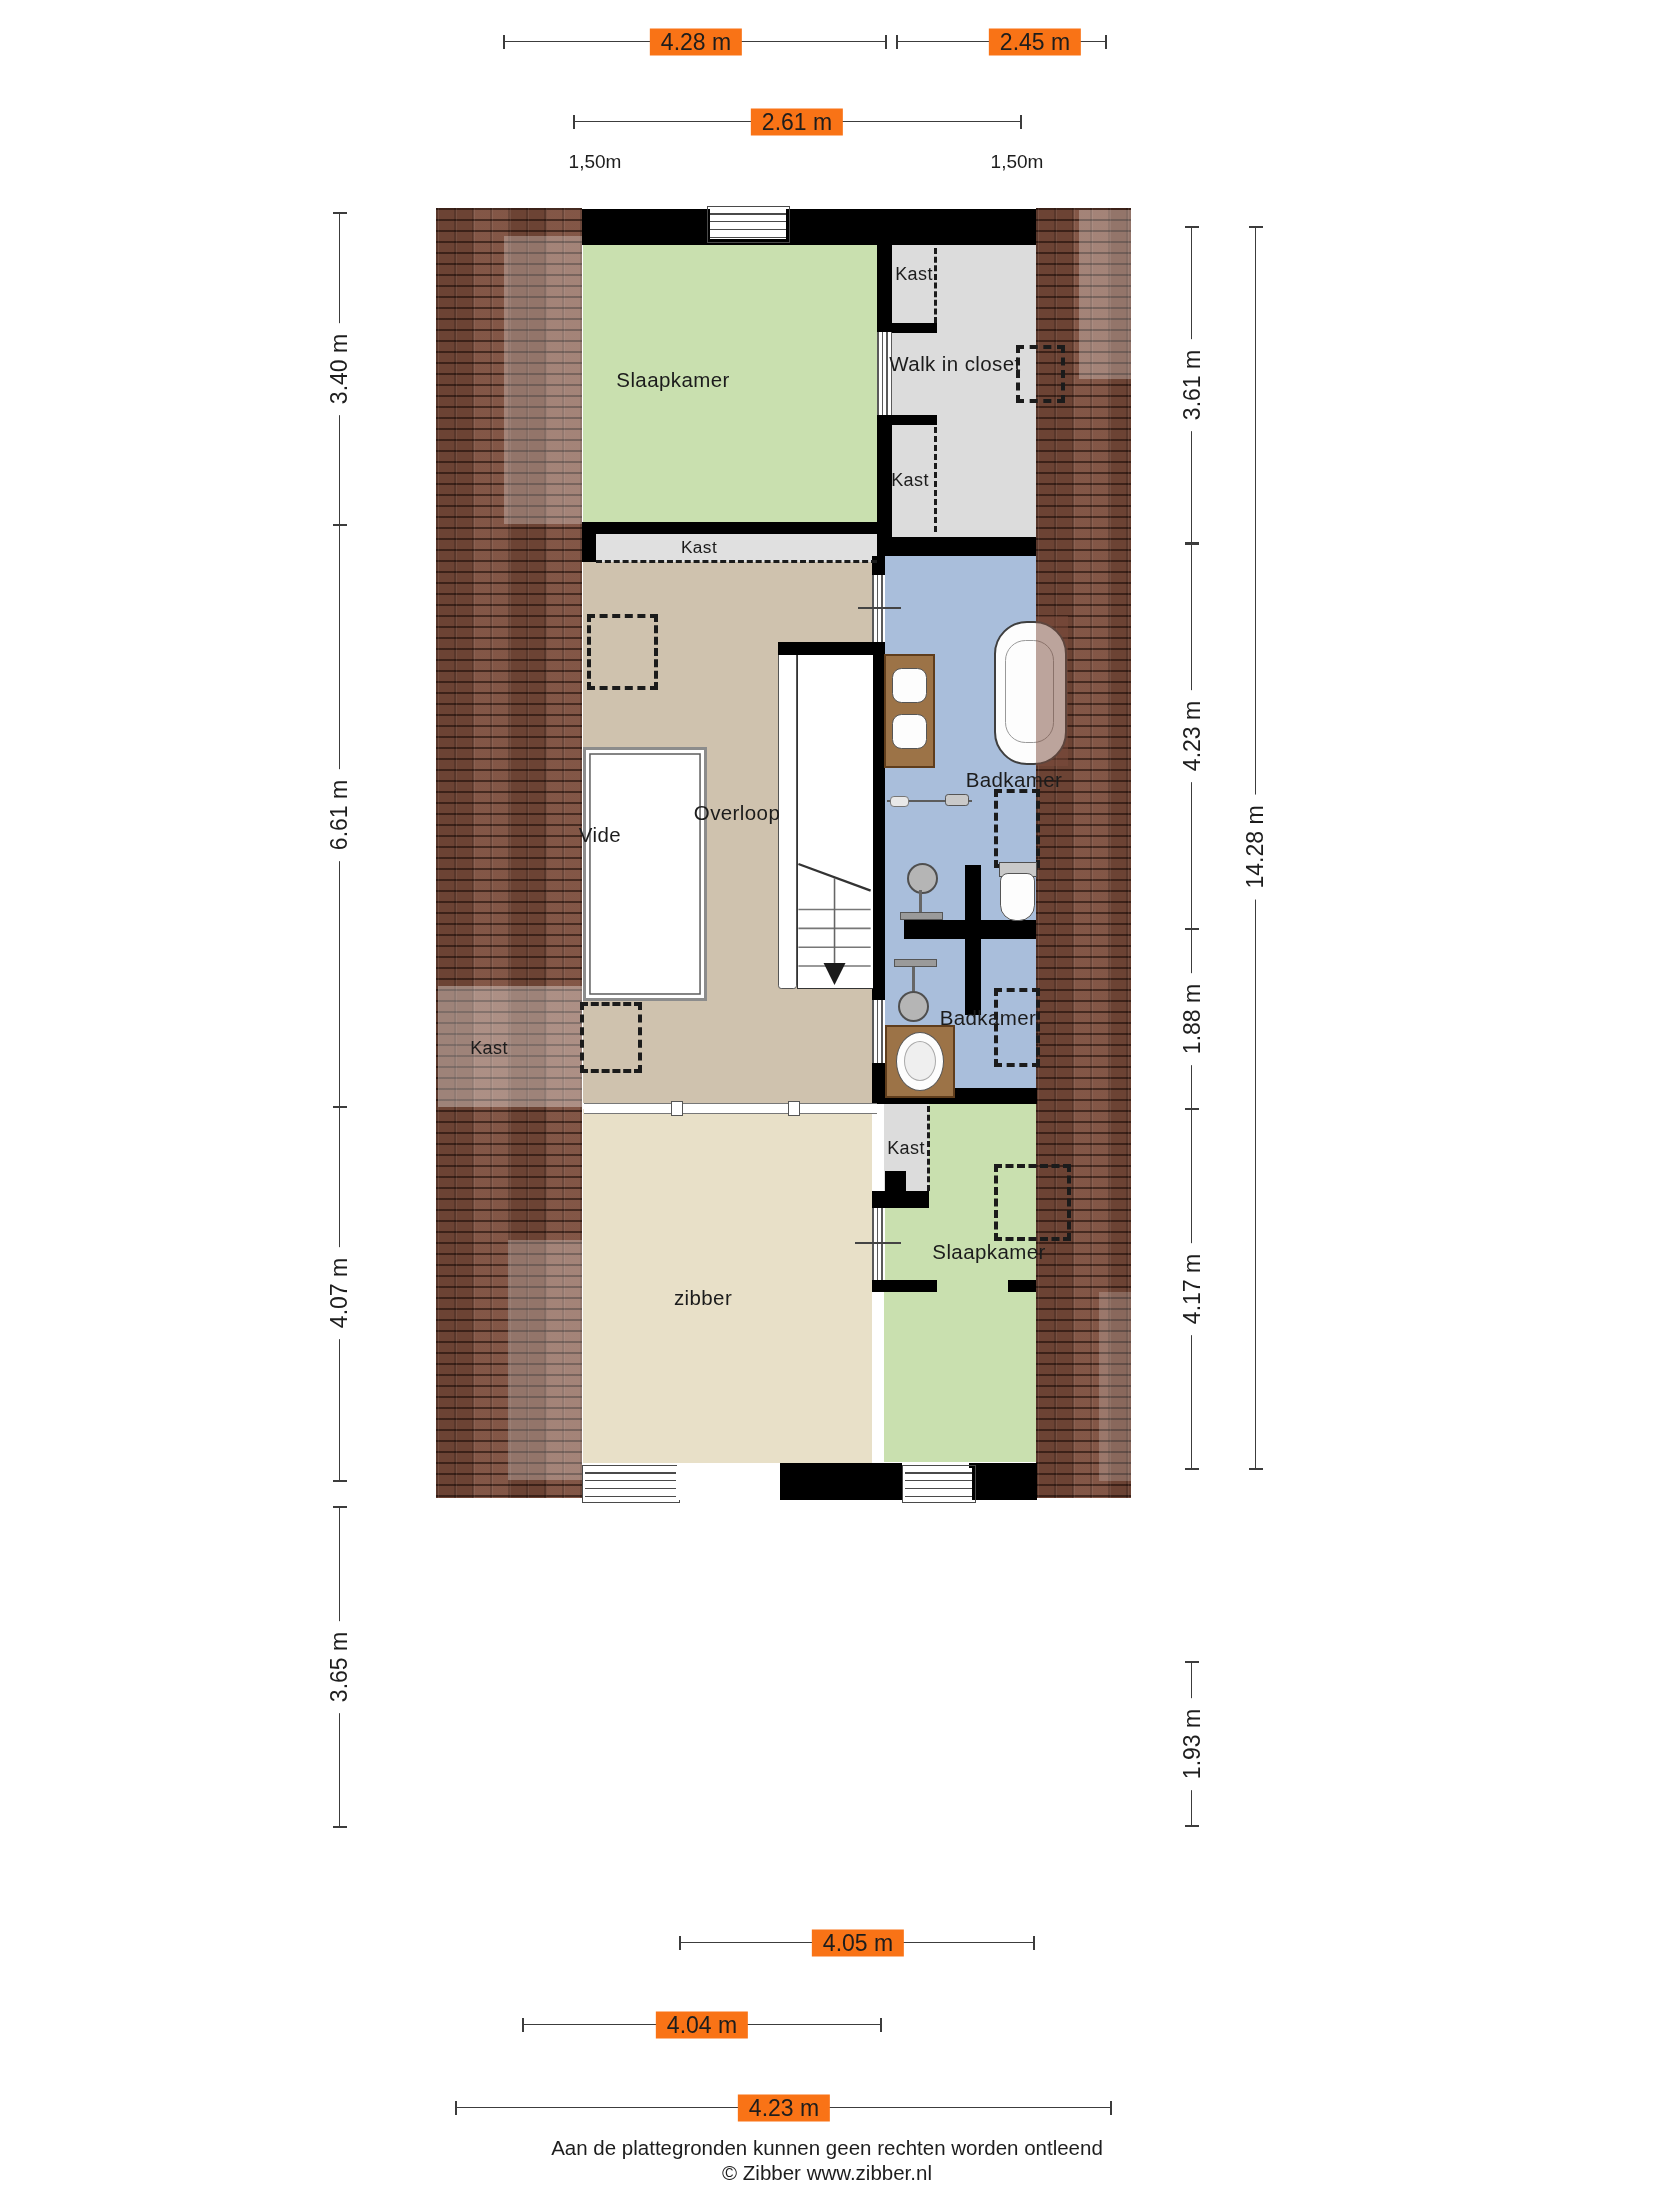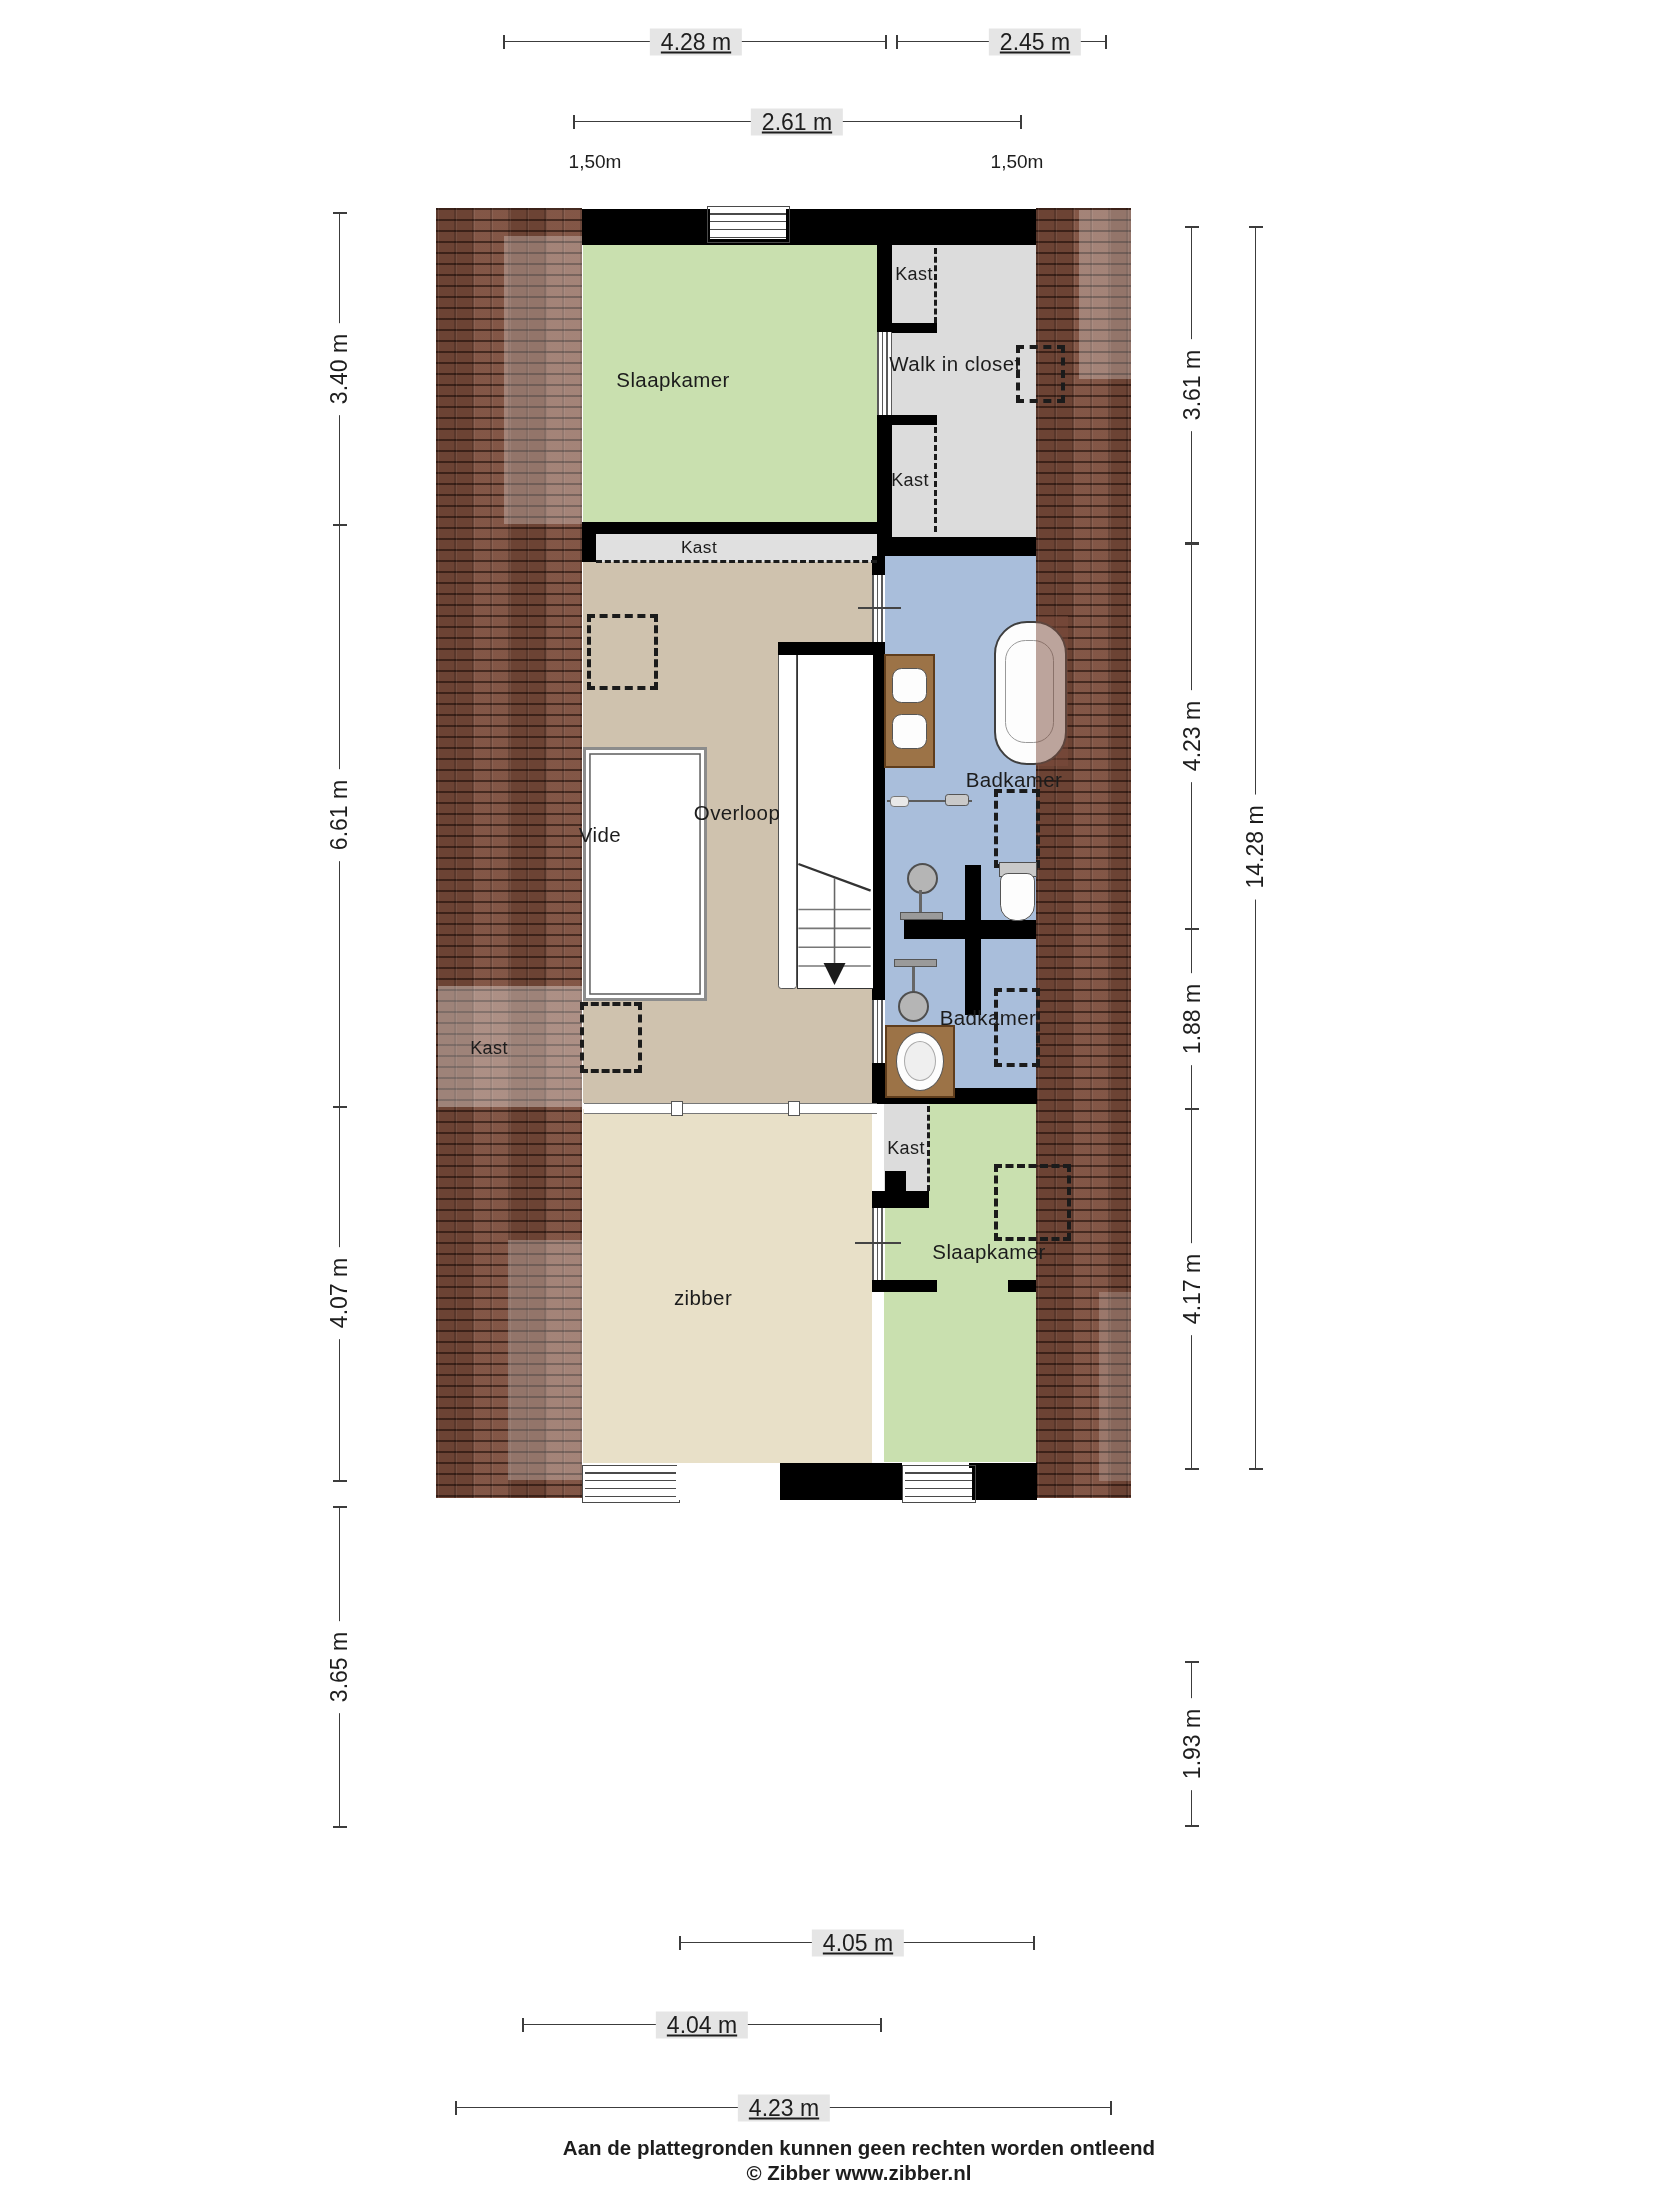--- a/index.html
+++ b/index.html
@@ -28,25 +28,25 @@
   .gapv{position:absolute;background:#fff;background-image:repeating-linear-gradient(90deg,#5a5a5a 0 1.6px,transparent 1.6px 4.7px);}
   .win{position:absolute;background:#fff;border:1.6px solid #4a4a4a;background-image:repeating-linear-gradient(180deg,transparent 0 6.3px,#4a4a4a 6.3px 7.9px);background-clip:content-box;padding:2.4px;}
 
   
   .dimh{position:absolute;height:0;border-top:1.6px solid #3c3c3c;}
   .dimh::before,.dimh::after{content:"";position:absolute;top:-7px;width:1.6px;height:14px;background:#3c3c3c;}
   .dimh::before{left:-0.8px;}.dimh::after{right:-0.8px;}
   .dimv{position:absolute;width:0;border-left:1.6px solid #3c3c3c;}
   .dimv::before,.dimv::after{content:"";position:absolute;left:-7px;width:14px;height:1.6px;background:#3c3c3c;}
   .dimv::before{top:-0.8px;}.dimv::after{bottom:-0.8px;}
-  .dlab{position:absolute;transform:translate(-50%,-50%);font-size:23px;background:#e5e5e5;padding:0 11px;white-space:nowrap;text-decoration:underline;}
+  .dlab{position:absolute;transform:translate(-50%,-50%);font-size:23px;background:#f97316;padding:0 11px;white-space:nowrap;}
   .dlabv{position:absolute;transform:translate(-50%,-50%) rotate(-90deg);font-size:23px;background:#fff;padding:0 11px;white-space:nowrap;}
   .dlab-plain{position:absolute;transform:translate(-50%,-50%);font-size:19px;white-space:nowrap;}
 
-  .footer-line{position:absolute;left:859px;transform:translateX(-50%);font-size:20.5px;white-space:nowrap;font-weight:bold;}
+  .footer-line{position:absolute;left:827px;transform:translateX(-50%);font-size:20.5px;white-space:nowrap;}
 
   
   .fix-white{position:absolute;background:#fdfdfd;border:1.6px solid #555;}
   .wood{position:absolute;background:#9c7347;border:2.4px solid #5f3d1c;}
   .circle{position:absolute;border-radius:50%;background:#b5b5b5;border:2.4px solid #4f4f4f;}
 </style>
 </head>
 <body>
 
 <div id="plan">

